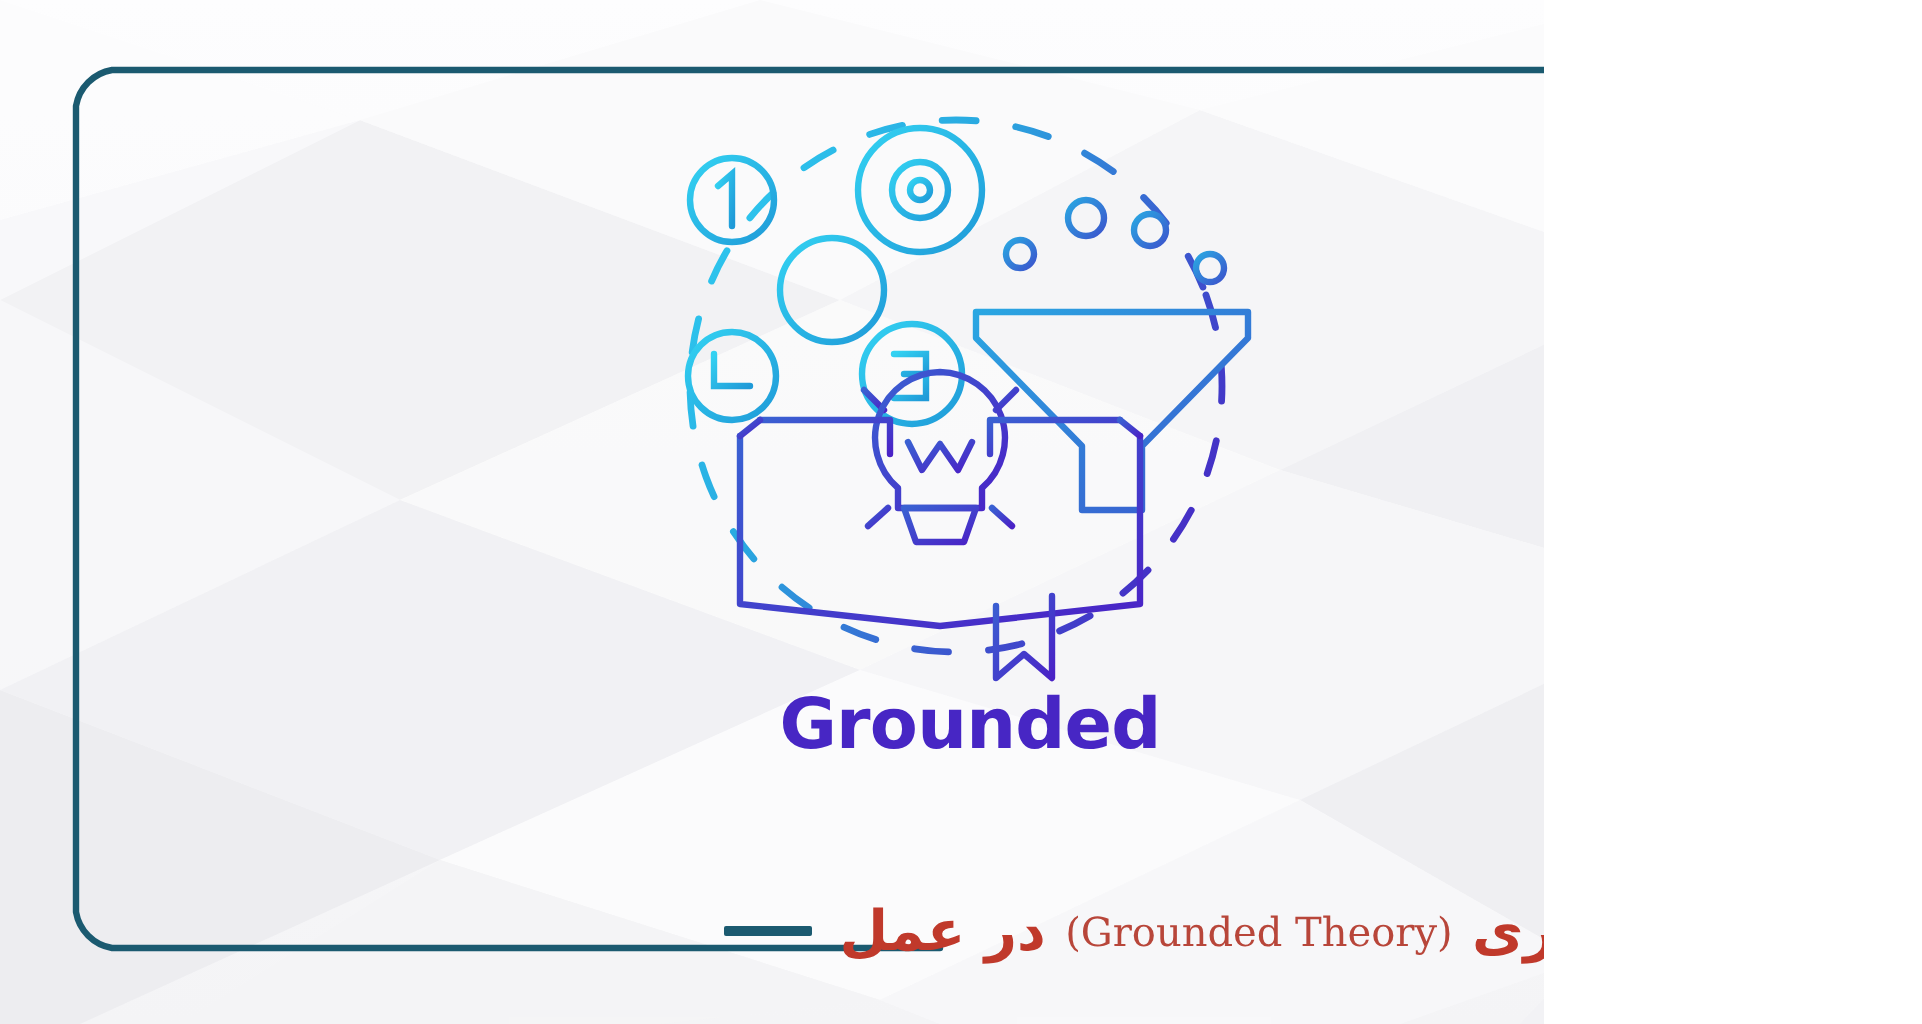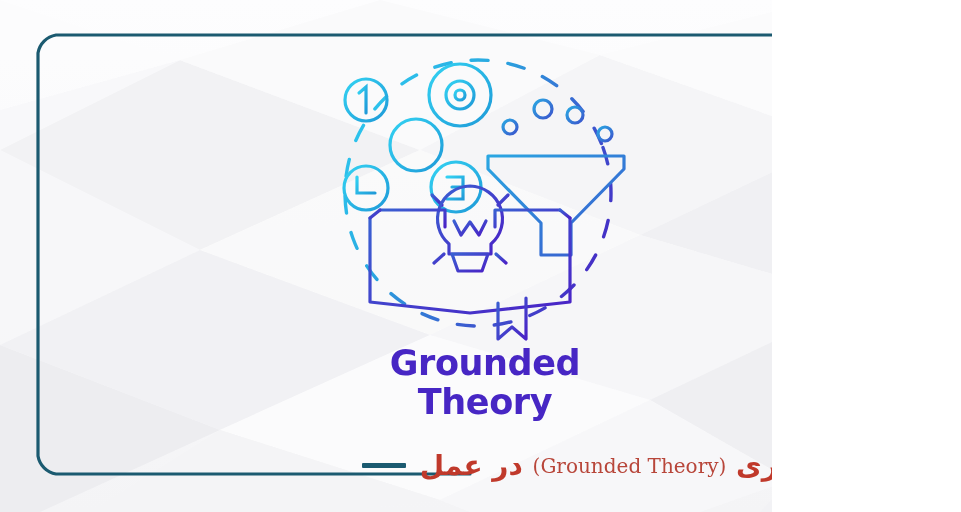--- a/index.html
+++ b/index.html
@@ -258,21 +258,20 @@
       <path d="M140 240 L140 258"></path>
       <path d="M40 163 L50 155"></path>
       <path d="M240 163 L230 155"></path>
 
       <path d="M168 248 L168 284 L182 272 L196 284 L196 243"></path>
     </g>
   </svg>
 
   <div id="wordmark">
     <span class="wm-line">Grounded</span>
-    <span class="wm-line">Theory</span>
   </div>
 
   <div id="caption-strip">
     <div id="caption-dash"></div>
     <div id="caption-text">
       <span>گرانـدد تئوری</span>
       <span class="latin">(Grounded Theory)</span>
       <span>در عمل</span>
     </div>
   </div>

